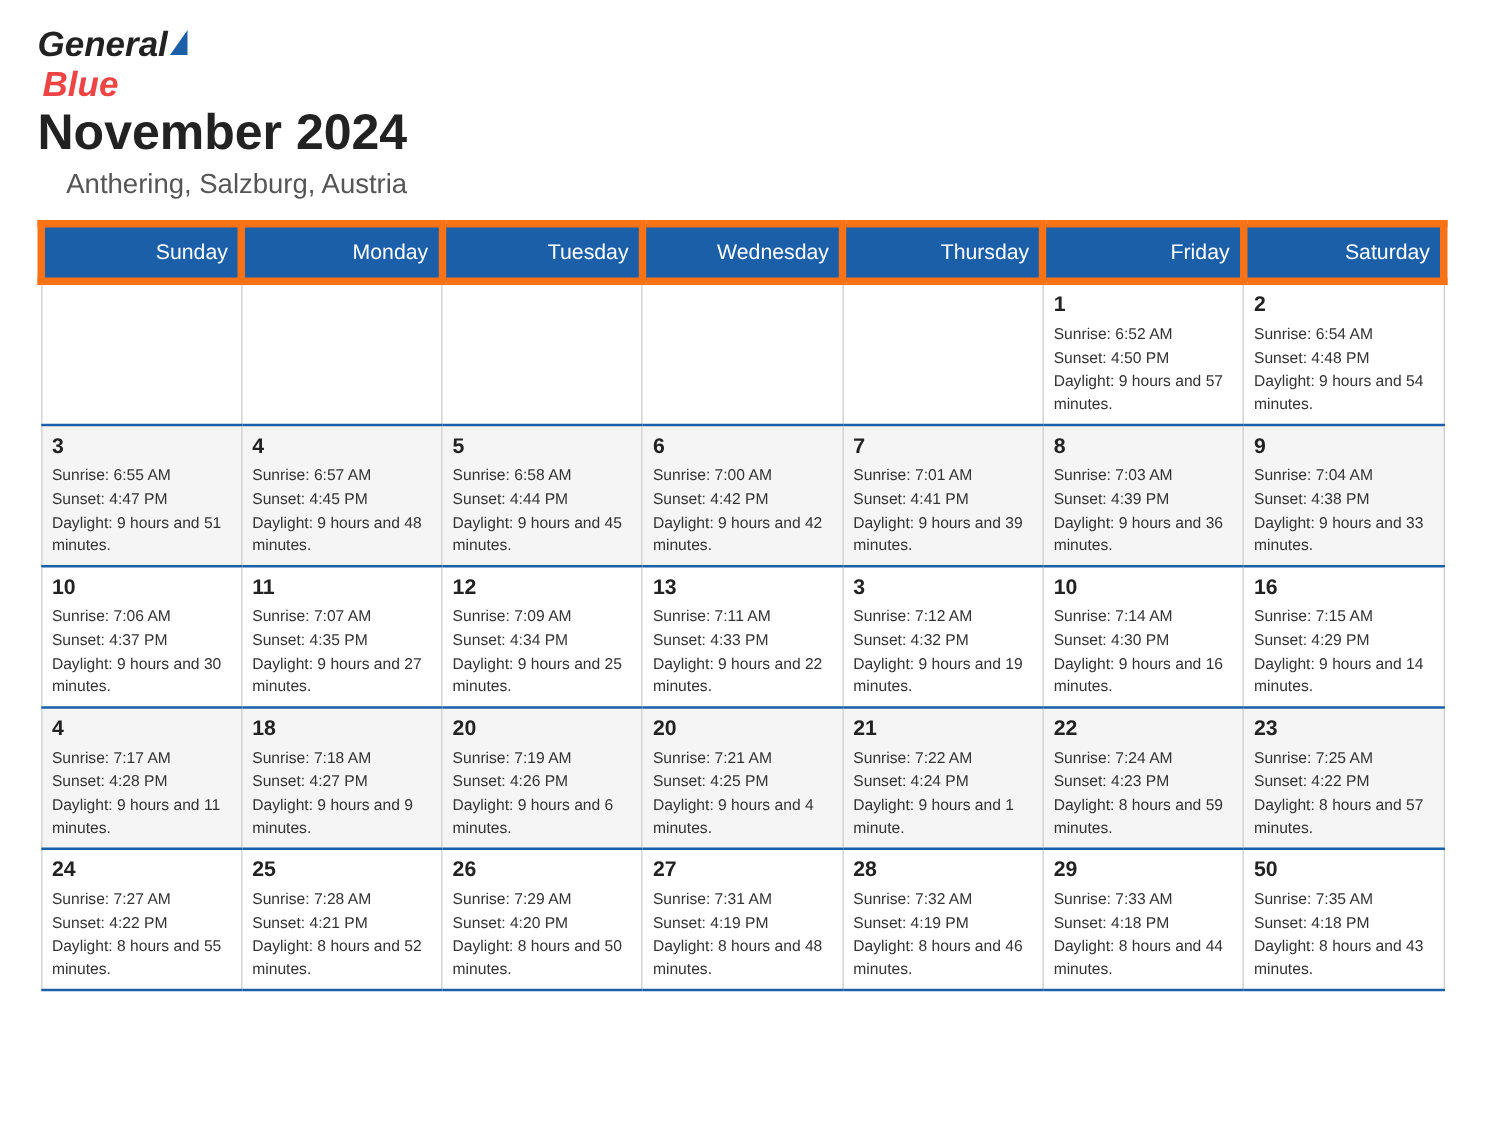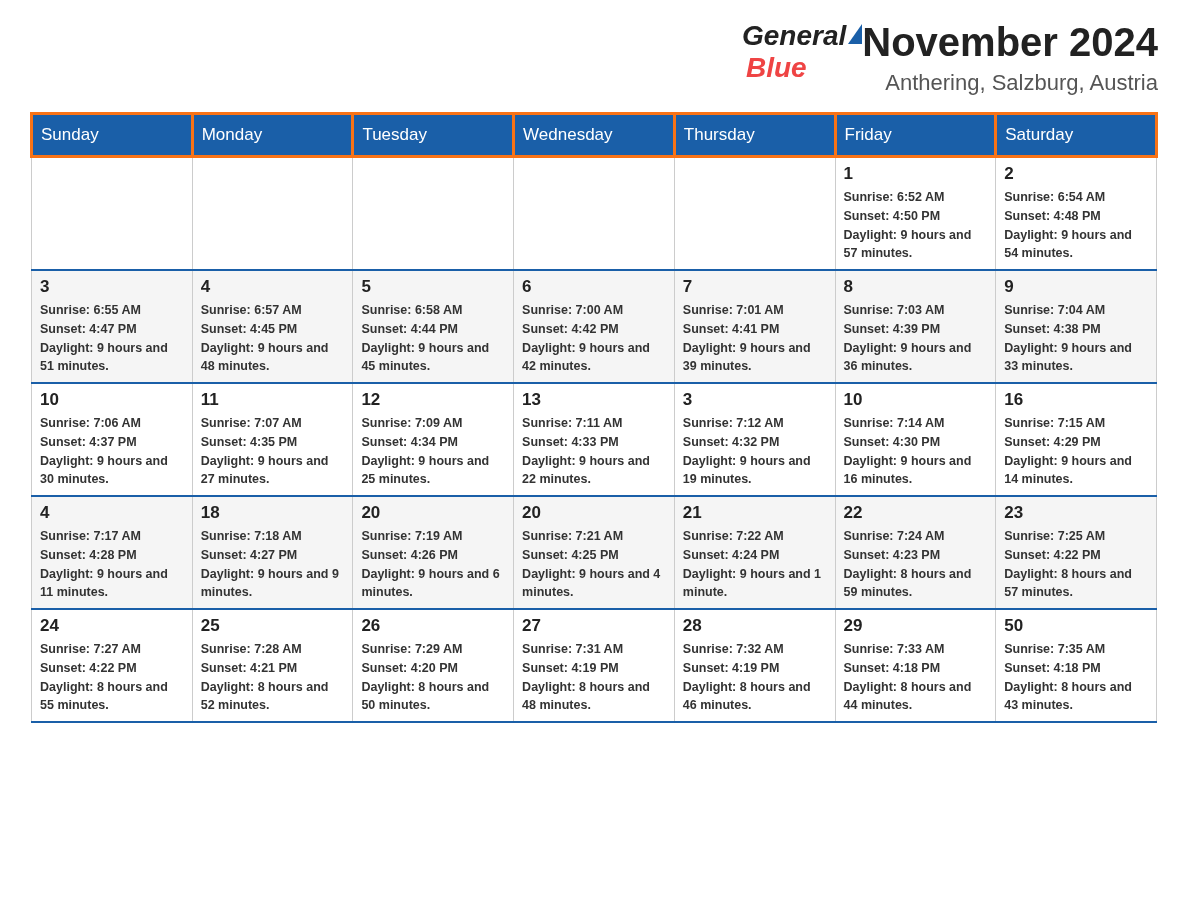--- a/index.html
+++ b/index.html
@@ -7,20 +7,21 @@
       font-family: Arial, sans-serif;
       background: #fff;
       color: #222;
       padding: 20px 30px;
     }
     .header-top {
       display: flex;
       justify-content: flex-end;
       align-items: flex-start;
       margin-bottom: 10px;
+      flex-direction: column;
     }
     .logo-general {
       font-size: 28px;
       font-weight: bold;
       color: #222;
       font-style: italic;
     }
     .logo-blue {
       font-size: 28px;
       font-weight: bold;
@@ -55,22 +56,22 @@
       width: 100%;
       border-collapse: collapse;
       margin-top: 16px;
     }
     .calendar-table th {
       background-color: #1a5fa8;
       color: #fff;
       font-size: 17px;
       font-weight: normal;
       padding: 10px 8px;
-      text-align: left;
-      border: 3px solid #f97316;
+      text-align: right;
+      border: 6px solid #f97316;
     }
     .calendar-table td {
       vertical-align: top;
       padding: 6px 8px;
       border: 1px solid #ccc;
       width: calc(100% / 7);
       min-height: 100px;
       background: #fff;
       font-size: 13px;
       color: #333;
@@ -82,21 +83,20 @@
       font-size: 17px;
       font-weight: bold;
       color: #222;
       margin-bottom: 4px;
       display: block;
     }
     .day-info {
       font-size: 12.5px;
       color: #333;
       line-height: 1.5;
-      font-weight: bold;
     }
     .empty-cell {
       background: #f9f9f9;
     }
     
     .calendar-table tbody tr:nth-child(odd) td {
       background: #ffffff;
     }
     .calendar-table tbody tr:nth-child(even) td {
       background: #f5f5f5;

